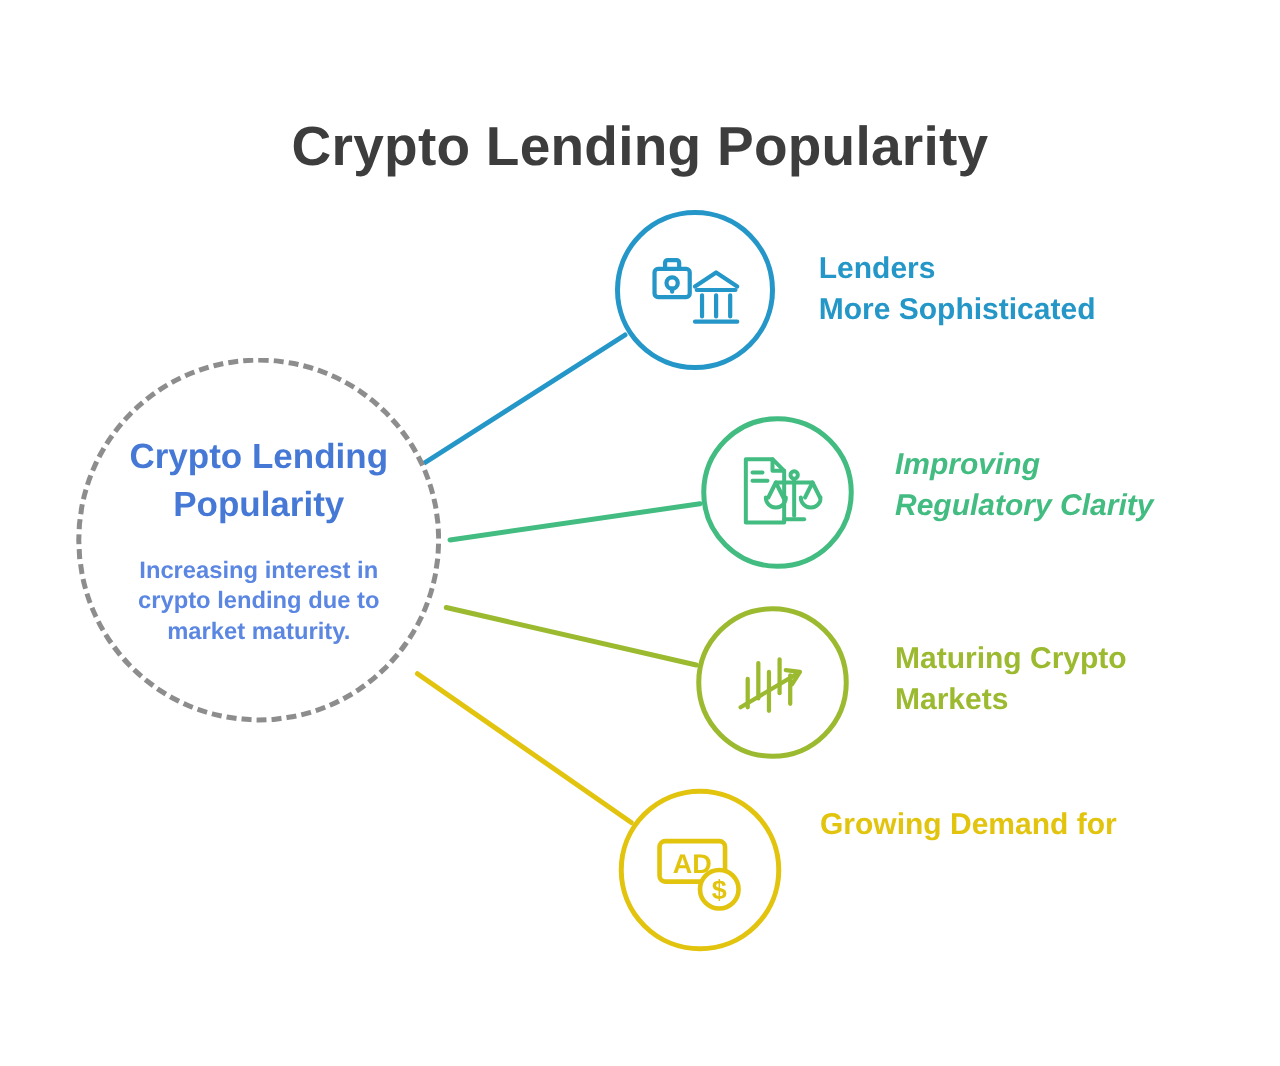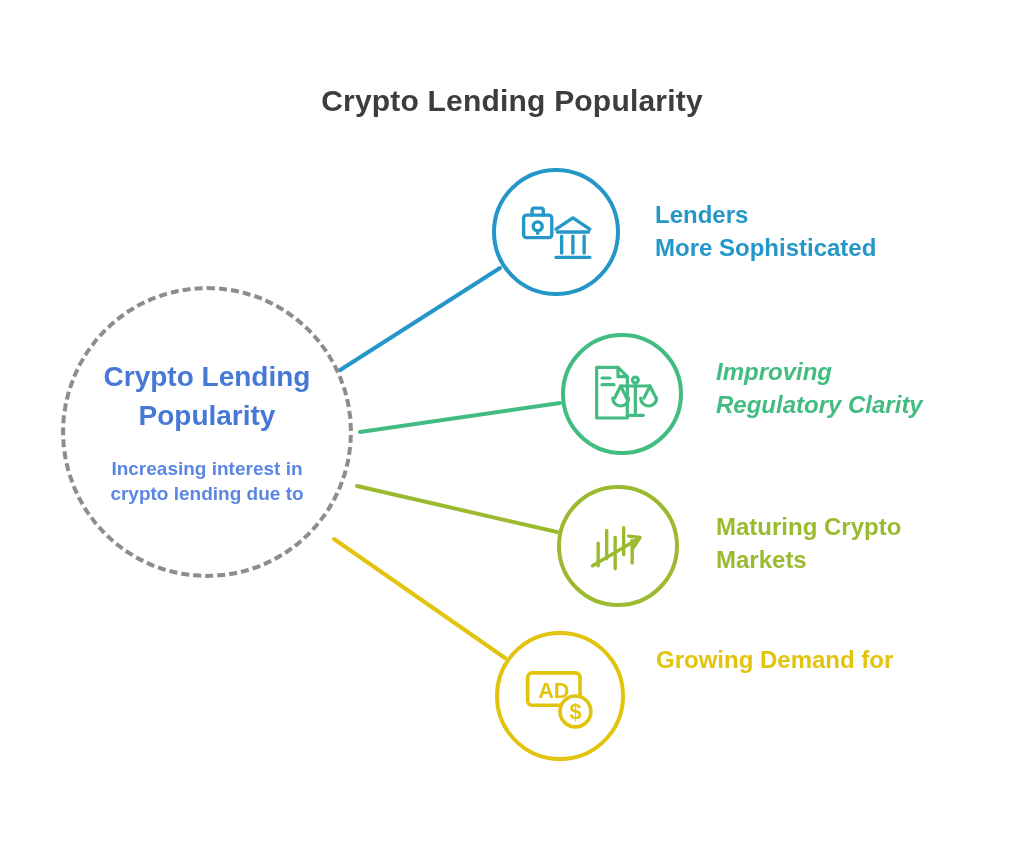--- a/index.html
+++ b/index.html
@@ -3,21 +3,21 @@
 <meta charset="utf-8">
 <style>
   html,body{margin:0;padding:0;background:#fff;}
   .stage{
     position:relative;width:1024px;height:853px;margin:0 auto;
     background:var(--bg,#fff);overflow:hidden;
     font-family:"Liberation Sans","DejaVu Sans",sans-serif;
   }
   .title{
     position:absolute;top:64px;left:0;width:1024px;text-align:center;
-    font-size:30px;font-weight:bold;color:var(--title-gray,#3d3d3d);
+    font-size:44px;font-weight:bold;color:var(--title-gray,#3d3d3d);
     letter-spacing:.2px;
   }
   svg.connectors{position:absolute;left:0;top:0;pointer-events:none;}
   .connector{stroke-width:4;stroke-linecap:round;fill:none;}
   .c-cyan{stroke:var(--cyan);}
   .c-green{stroke:var(--green);}
   .c-lime{stroke:var(--lime);}
   .c-yellow{stroke:var(--yellow);}
 
   .hub{
@@ -71,20 +71,21 @@
   </svg>
 
   <div class="hub">
     <div class="hub-title">
       <div>Crypto Lending</div>
       <div>Popularity</div>
     </div>
     <div class="hub-sub">
       <div>Increasing interest in</div>
       <div>crypto lending due to</div>
+      <div>market maturity.</div>
     </div>
   </div>
 
   <div class="satellite s1">
     <span>
       <svg width="76" height="72" viewBox="0 0 54 48">
         <g class="icon-stroke">
           <rect x="4" y="12" width="20" height="16" rx="2"></rect>
           <path d="M10 12 V8.5 a1.5 1.5 0 0 1 1.5 -1.5 h5 a1.5 1.5 0 0 1 1.5 1.5 V12"></path>
           <circle cx="14" cy="20" r="3.2"></circle>

